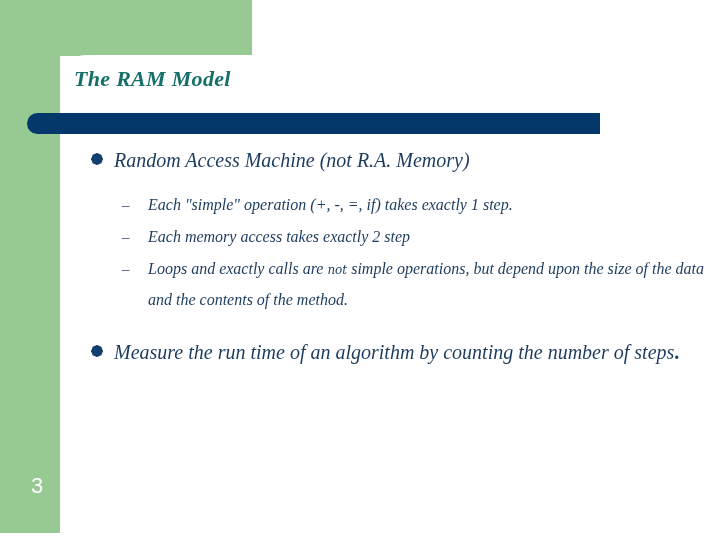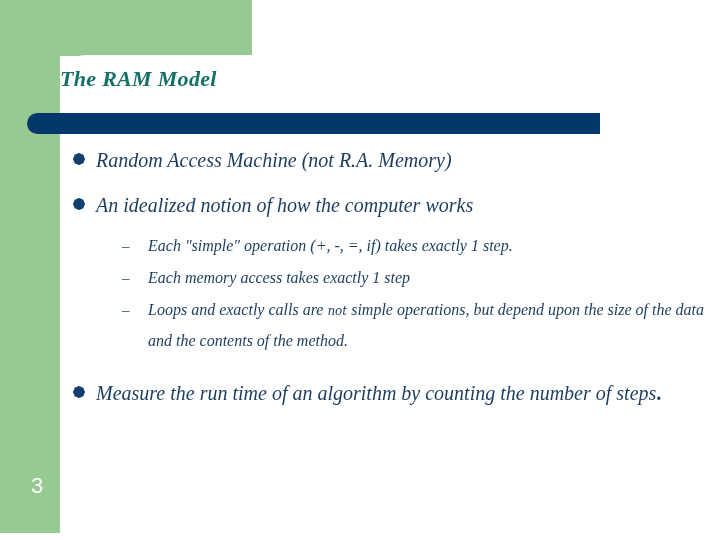--- a/index.html
+++ b/index.html
@@ -49,21 +49,21 @@
     width: 573px;
     height: 21px;
     background: #05386a;
     border-top-left-radius: 11px;
     border-bottom-left-radius: 11px;
   }
 
   
   .title {
     position: absolute;
-    left: 60px;
+    left: 74px;
     top: 66px;
     color: #147068;
     font-size: 22px;
     font-weight: bold;
     font-style: italic;
     letter-spacing: 0.3px;
     white-space: nowrap;
   }
 
   
@@ -77,21 +77,21 @@
 
   .lvl1 {
     position: relative;
     display: flex;
     align-items: flex-end;
     color: #1c3c5e;
     font-size: 20px;
     font-style: italic;
     line-height: 31px;
     margin-bottom: 14px;
-    padding-left: 14px;
+    margin-left: 32px;
   }
   .lvl1 .bullet {
     flex: 0 0 auto;
     width: 22px;
     color: #123f6e;
     font-size: 17px;
     font-style: normal;
     line-height: 31px;
     text-align: left;
   }
@@ -188,35 +188,31 @@
 
   <div class="title">The RAM Model</div>
 
   <div class="body-area">
 
     <div class="lvl1">
       <span class="bullet"><span class="bullet-dot"></span></span>
       <span class="txt">Random Access Machine (not R.A. Memory)</span>
     </div>
 
-    <div class="lvl1 tight">
-      <span class="bullet"><span class="bullet-dot"></span></span>
-      <span class="txt">An idealized notion of how the computer works</span>
-    </div>
 
     <div class="sub-list">
 
       <div class="lvl2">
         <span class="dash">–</span>
         <span class="txt">Each "simple" operation (+, -, =, if) takes exactly 1 step.</span>
       </div>
 
       <div class="lvl2">
         <span class="dash">–</span>
-        <span class="txt">Each memory access takes exactly 1 step</span>
+        <span class="txt">Each memory access takes exactly 2 step</span>
       </div>
 
       <div class="lvl2">
         <span class="dash">–</span>
         <span class="txt"><span>Loops and exactly calls are </span><span class="emph-not">not</span><span> simple operations, but depend upon the size of the data and the contents of the method.</span></span>
       </div>
 
     </div>
 
     <div class="lvl1 last">

